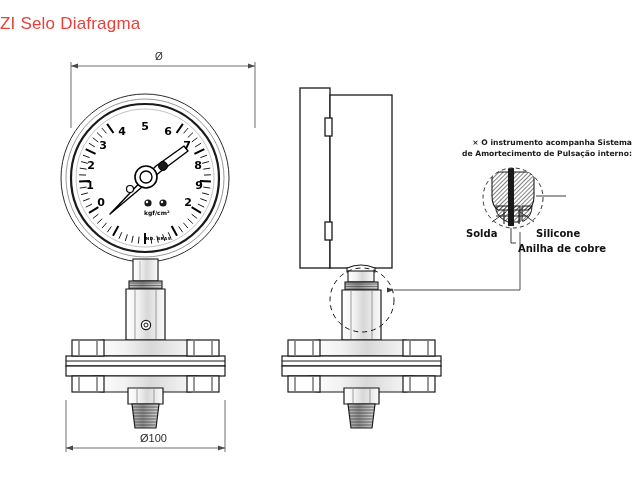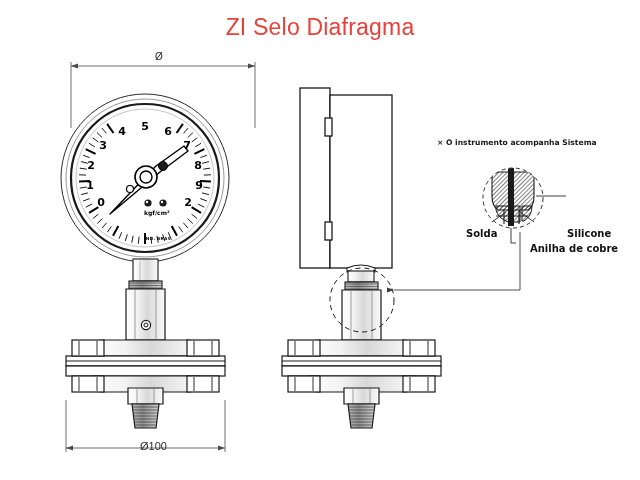--- a/index.html
+++ b/index.html
@@ -17,59 +17,60 @@
   #sheet {
     position: absolute;
     left: 0; top: 0;
     width: 640px; height: 480px;
   }
   .title {
     position: absolute;
     top: 14px;
     left: 0;
     width: 640px;
-    text-align: center;
+    text-align: left;
     color: #e8403a;
-    font-size: 23px;
+    font-size: 17px;
     font-family: "Liberation Sans", sans-serif;
     letter-spacing: 0.2px;
     white-space: nowrap;
   }
   .note {
     position: absolute;
     left: 437px;
     top: 138px;
     width: 195px;
     color: #1a1a1a;
     font-size: 7.6px;
     line-height: 10.5px;
     font-family: "DejaVu Sans", sans-serif;
     font-weight: bold;
+    text-align: right;
   }
   .note div { white-space: nowrap; }
   .lbl {
     position: absolute;
     color: #111;
     font-size: 10px;
     font-family: "DejaVu Sans", sans-serif;
     font-weight: bold;
     white-space: nowrap;
   }
   #lbl-solda { left: 466px; top: 228px; }
-  #lbl-silicone { left: 536px; top: 228px; margin-left: 31px; }
-  #lbl-anilha { left: 518px; top: 243px; margin-left: 12px; }
+  #lbl-silicone { left: 536px; top: 228px; }
+  #lbl-anilha { left: 518px; top: 243px; }
   .dim {
     position: absolute;
     color: #2a2a2a;
     font-size: 9px;
     font-family: "Liberation Sans", sans-serif;
     white-space: nowrap;
   }
   #dim-top { left: 155px; top: 51px; font-size: 10px; }
-  #dim-bottom { left: 140px; top: 432px; font-size: 11px; margin-top: 8px; }
+  #dim-bottom { left: 140px; top: 432px; font-size: 11px; }
   .gauge-num {
     position: absolute;
     color: #000;
     font-size: 11px;
     font-weight: bold;
     font-family: "DejaVu Sans", sans-serif;
     text-align: center;
     line-height: 11px;
     white-space: nowrap;
   }
@@ -375,20 +376,21 @@
 
   <g stroke="#1a1a1a" stroke-width="0.8" fill="none">
     <path d="M566 196 L566 196"></path>
   </g>
 </svg>
 
 <div class="title">ZI Selo Diafragma</div>
 
 <div class="note">
   <div>× O instrumento acompanha Sistema</div>
+  <div>de Amortecimento de Pulsação interno:</div>
 </div>
 
 <div class="lbl" id="lbl-solda">Solda</div>
 <div class="lbl" id="lbl-silicone">Silicone</div>
 <div class="lbl" id="lbl-anilha">Anilha de cobre</div>
 
 <div class="dim" id="dim-top">Ø</div>
 <div class="dim" id="dim-bottom">Ø100</div>
 
 <div id="unit-label">kgf/cm²</div>

